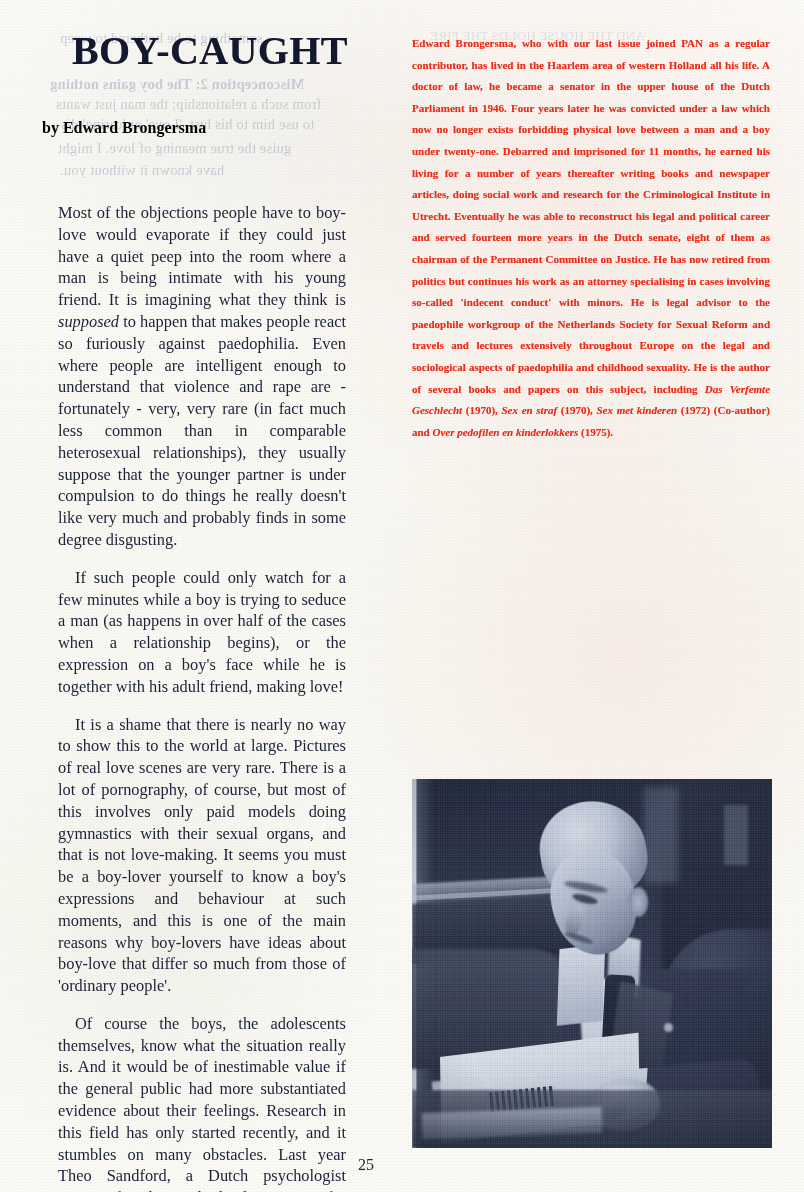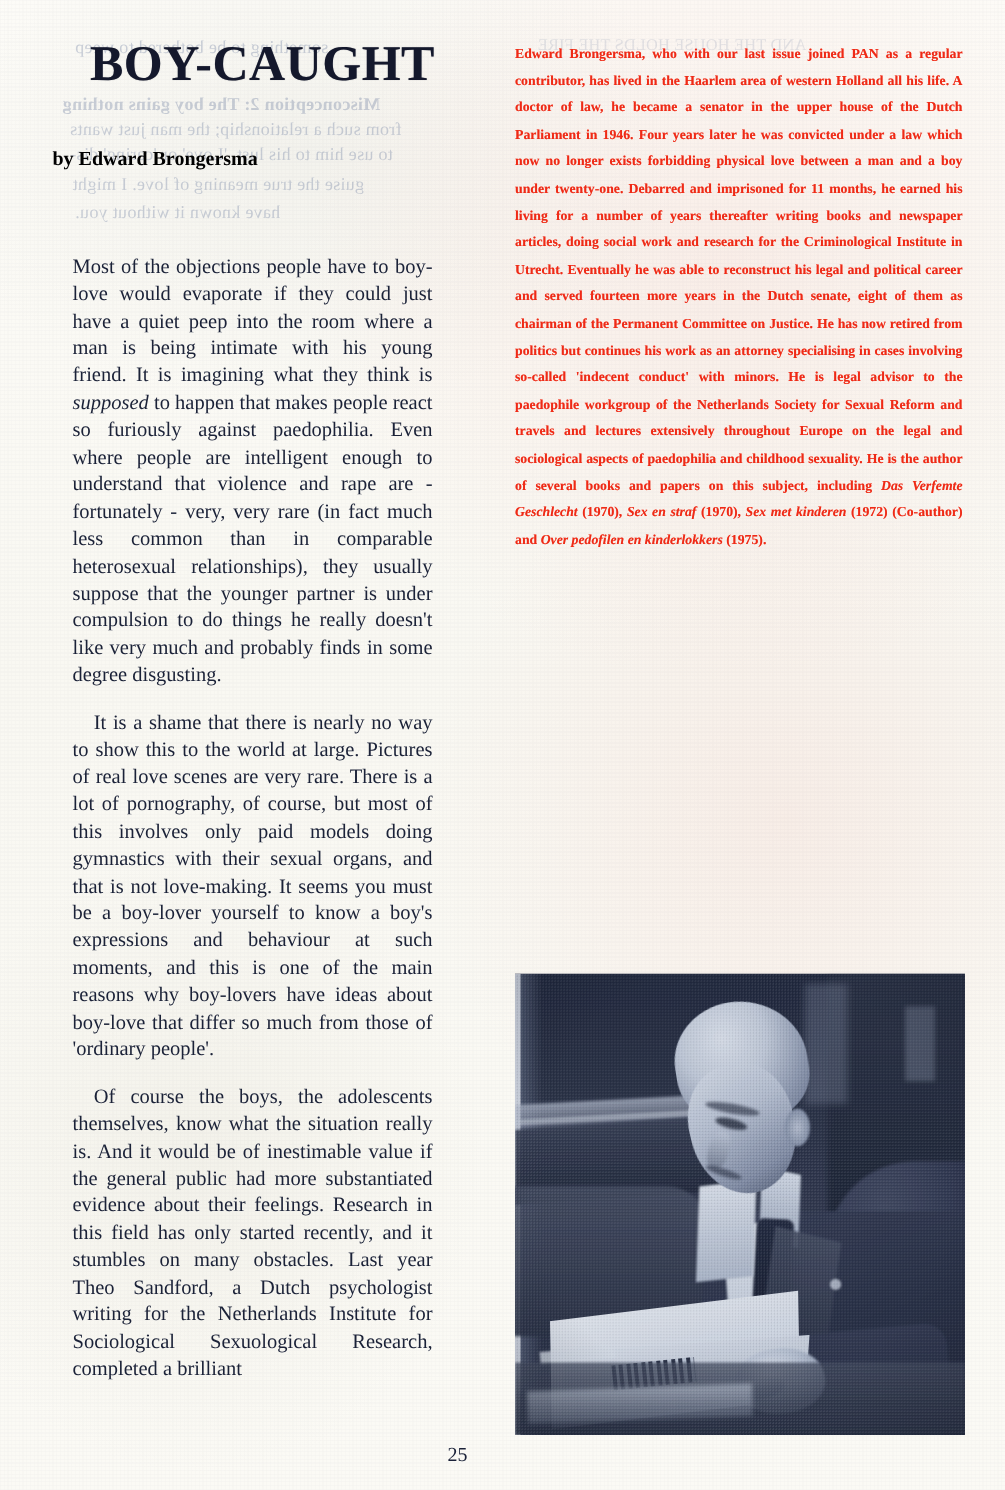--- a/index.html
+++ b/index.html
@@ -388,20 +388,21 @@
   <div class="bleed b6">have known it without you.</div>
   <div class="bleed b7">AND THE HOUSE HOLDS THE FIRE</div>
 
   <div class="masthead">
     <div class="article-title">BOY-CAUGHT</div>
     <div class="byline">by Edward Brongersma</div>
   </div>
 
   <div class="col-left">
     <p id="bp0">Most of the objections people have to boy-love would evaporate if they could just have a quiet peep into the room where a man is being intimate with his young friend. It is imagining what they think is <em>supposed</em> to happen that makes people react so furiously against paedophilia. Even where people are intelligent enough to understand that violence and rape are - fortunately - very, very rare (in fact much less common than in comparable heterosexual relationships), they usually suppose that the younger partner is under compulsion to do things he really doesn't like very much and probably finds in some degree disgusting.</p>
+    <p>If such people could only watch for a few minutes while a boy is trying to  seduce a man (as happens in over half of the cases when a relationship begins), or the expression on a boy's face while he is together with his adult friend, making love!</p>
     <p>It is a shame that there is nearly no way to show this to the world at large. Pictures of real love scenes are very rare. There is a lot of pornography, of course, but most of this involves only paid models doing gymnastics with their sexual organs, and that is not love-making. It seems you must be a boy-lover yourself to know a boy's expressions and behaviour at such moments, and this is one of the main reasons why boy-lovers have ideas about boy-love that differ so much from those of 'ordinary people'.</p>
     <p>Of course the boys, the adolescents themselves, know what the situation really is. And it would be of inestimable value if the general public had more substantiated evidence about their feelings. Research in this field has only started recently, and it stumbles on many obstacles. Last year Theo Sandford, a Dutch psychologist writing for the Netherlands Institute for Sociological Sexuological Research, completed a brilliant</p>
   </div>
 
   <div class="col-right">
     <p id="bio0">Edward Brongersma, who with our last issue joined PAN as a regular contributor, has lived in the Haarlem area of western Holland all his life. A doctor of law, he became a senator in the upper house of the Dutch Parliament in 1946. Four years later he was convicted under a law which now no longer exists forbidding physical love between a man and a boy under twenty-one. Debarred and imprisoned for 11 months, he earned his living for a number of years thereafter writing books and newspaper articles, doing social work and research for the Criminological Institute in Utrecht. Eventually he was able to reconstruct his legal and political career and served fourteen more years in the Dutch senate, eight of them as chairman of the Permanent Committee on Justice. He has now retired from politics but continues his work as an attorney specialising in cases involving so-called 'indecent conduct' with minors. He is legal advisor to the paedophile workgroup of the Netherlands Society for Sexual Reform and travels and lectures extensively throughout Europe on the legal and sociological aspects of paedophilia and childhood sexuality. He is the author of several books and papers on this subject, including <em>Das Verfemte Geschlecht</em> (1970), <em>Sex en straf</em> (1970), <em>Sex met kinderen</em> (1972) (Co-author) and <em>Over pedofilen en kinderlokkers</em> (1975).</p>
   </div>
 
   <div class="photo-frame">
     <div class="photo-scene">

